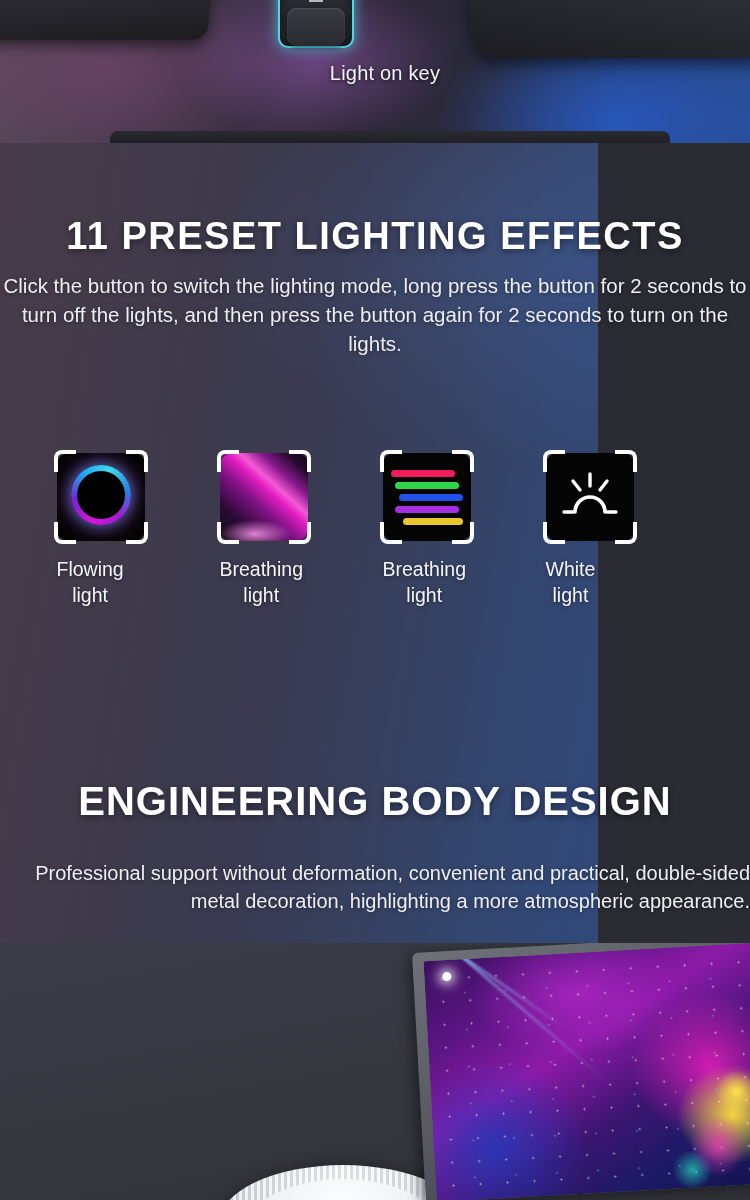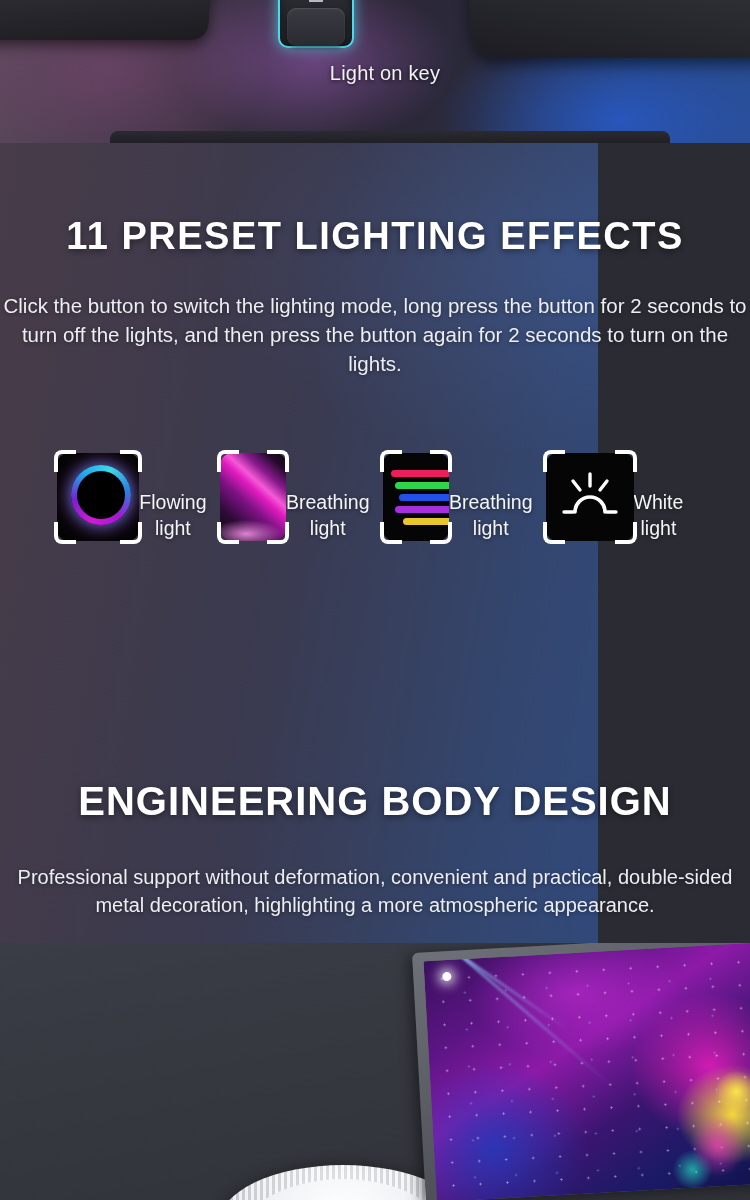--- a/index.html
+++ b/index.html
@@ -79,41 +79,40 @@
     letter-spacing:1.5px;
     text-shadow:0 2px 6px rgba(0,0,0,.45);
   }
   #headline-1 { top:72px; }
   #headline-2 { top:636px; font-size:40px; letter-spacing:1px; }
 
   .body-copy {
     position:absolute; width:750px; text-align:center;
     font-size:20.5px; line-height:29px; color:#eceef2;
     text-shadow:0 1px 4px rgba(0,0,0,.4);
-    margin-top:20px;
   }
   #copy-1 { top:128px; }
-  #copy-2 { top:700px; font-size:20px; line-height:28px; }
+  #copy-2 { top:716px; font-size:20px; line-height:28px;text-align:right; }
 
   
   .hud-frame { position:absolute; left:50px; top:272px; width:652px; height:245px; }
   .hud-frame svg { display:block; width:652px; height:245px; overflow:visible; }
   .hud-label {
     position:absolute; right:8px; top:-12px;
     font-size:13.5px; font-style:italic; font-weight:bold;
     color:#ffffff; letter-spacing:.7px; white-space:nowrap;
     text-shadow:0 1px 3px rgba(0,0,0,.6);
   }
 
   
   .tiles {
     position:absolute; left:50px; top:310px; width:652px;
     display:flex; justify-content:space-around; align-items:flex-start;
   }
-  .tile-item { width:150px; display:flex; flex-direction:row; align-items:flex-end; }
+  .tile-item { width:150px; display:flex; flex-direction:column; align-items:flex-start; }
   .tile {
     position:relative; width:88px; height:88px;
     background:#000; border-radius:12px; overflow:visible;
   }
   .tile-inner {
     position:absolute; inset:0; border-radius:12px; overflow:hidden;
     background:#050505;
   }
   .corner {
     position:absolute; width:22px; height:22px; border:4px solid #fff;

